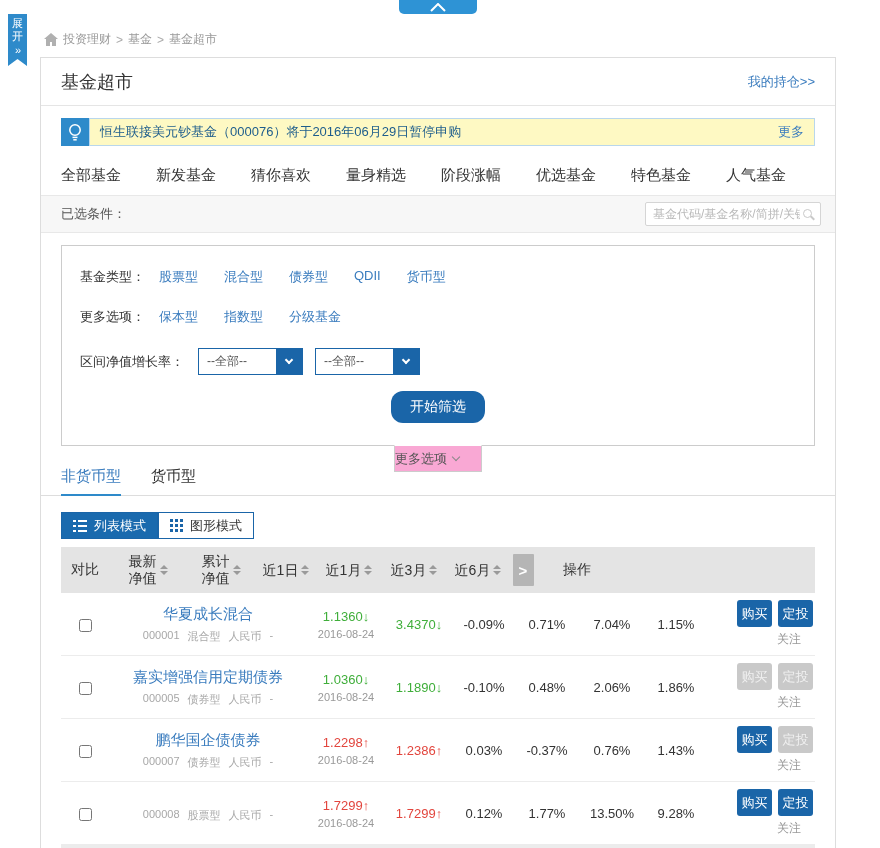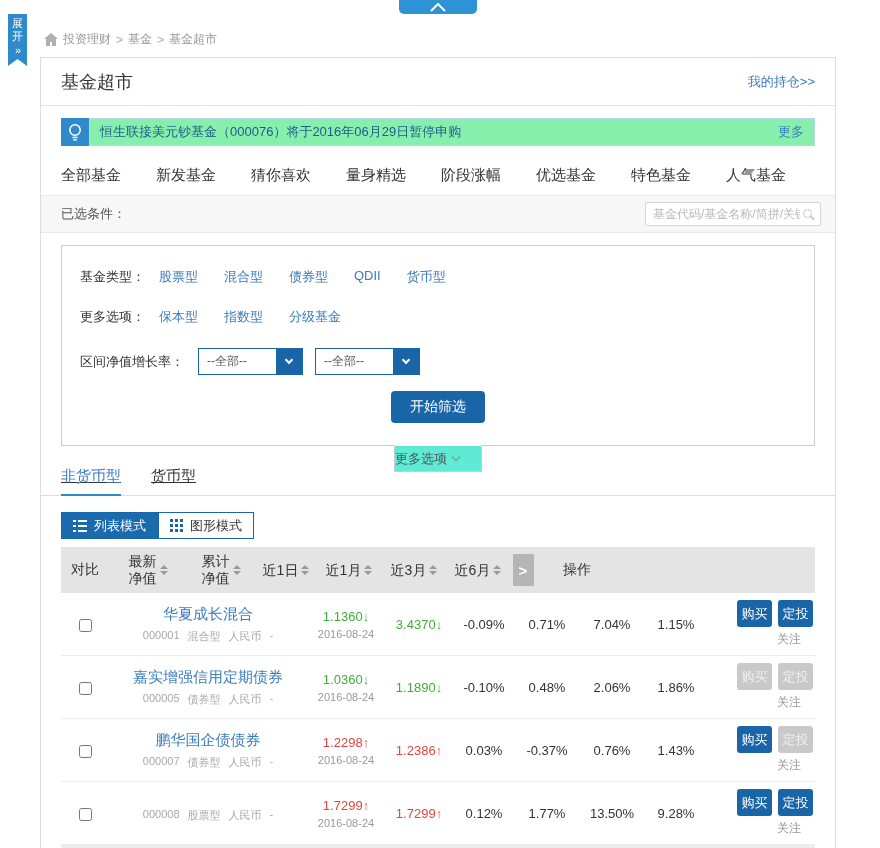--- a/index.html
+++ b/index.html
@@ -25,21 +25,21 @@
 
   
   .panel{position:absolute;left:40px;top:57px;width:796px;height:791px;border:1px solid #ddd;border-bottom:none;background:#fff;}
 
   .title-row{display:flex;justify-content:space-between;align-items:center;height:48px;padding:0 20px;border-bottom:1px solid #e5e5e5;}
   .page-title{font-size:18px;color:#333;}
   .holdings-link{font-size:13px;color:var(--link-blue);cursor:pointer;text-decoration:none;}
 
   .notice-wrap{display:flex;align-items:stretch;margin:12px 20px 10px;height:28px;}
   .notice-icon{width:28px;height:28px;background:var(--accent-blue);display:flex;align-items:center;justify-content:center;flex:none;}
-  .notice-bar{flex:1;border:1px solid #b9d7ec;background:#86efac;display:flex;align-items:center;justify-content:space-between;padding:0 10px;}
+  .notice-bar{flex:1;border:1px solid #b9d7ec;background:#fef9c3;display:flex;align-items:center;justify-content:space-between;padding:0 10px;}
   .notice-text{font-size:13px;color:#1e5d8c;}
   .notice-more{font-size:13px;color:var(--link-blue);cursor:pointer;}
 
   .nav-tabs{display:flex;gap:35px;padding:0 20px;height:40px;align-items:center;border-bottom:1px solid #e8e8e8;}
   .nav-tab{font-size:15px;color:#333;cursor:pointer;}
 
   .cond-bar{display:flex;justify-content:space-between;align-items:center;background:#f7f7f7;height:37px;padding:0 14px 0 20px;border-bottom:1px solid #e8e8e8;}
   .cond-label{font-size:13px;color:#555;}
   .search-box{position:relative;width:176px;height:24px;background:#fff;border:1px solid #d5d5d5;border-radius:2px;}
   .search-box input{width:100%;height:100%;border:none;outline:none;background:transparent;font-size:12px;color:#333;padding:0 20px 0 7px;}
@@ -51,26 +51,26 @@
   .filter-row{display:flex;align-items:center;margin-bottom:22px;}
   .filter-label{font-size:13px;color:#333;margin-right:14px;}
   .filter-opts{display:flex;gap:26px;}
   .filter-opt{font-size:13px;color:var(--link-blue);cursor:pointer;}
   .select{display:flex;width:105px;height:27px;border:1px solid var(--dark-blue);background:#fff;cursor:pointer;}
   .select + .select{margin-left:12px;}
   .select .val{flex:1;font-size:12px;color:#555;display:flex;align-items:center;padding-left:8px;}
   .select .btn{width:26px;background:var(--dark-blue);display:flex;align-items:center;justify-content:center;}
   .select .btn i{width:6px;height:6px;border-right:2px solid #fff;border-bottom:2px solid #fff;transform:rotate(45deg);margin-top:-3px;}
   .submit-row{display:flex;justify-content:center;margin:4px 0 8px;}
-  .submit-btn{background:var(--dark-blue);color:#fff;font-size:14px;border:none;border-radius:4px;padding:7px 19px;cursor:pointer;}
-  .more-options{position:absolute;left:50%;bottom:-27px;transform:translateX(-50%);width:88px;height:27px;background:#5eead4;
+  .submit-btn{background:var(--dark-blue);color:#fff;font-size:14px;border:none;border-radius:12px;padding:7px 19px;cursor:pointer;}
+  .more-options{position:absolute;left:50%;bottom:-27px;transform:translateX(-50%);width:88px;height:27px;background:#f9a8d4;
     border:1px solid #ccc;border-top:1px solid #fff;display:flex;align-items:center;justify-content:flex-start;gap:6px;font-size:13px;color:#555;cursor:pointer;}
   .more-options i{width:6px;height:6px;border-right:1px solid #888;border-bottom:1px solid #888;transform:rotate(45deg);margin-top:-3px;}
 
-  .cat-tabs{display:flex;gap:30px;padding:0 20px;margin-top:14px;height:36px;align-items:center;border-bottom:1px solid #ddd;text-decoration:underline;}
+  .cat-tabs{display:flex;gap:30px;padding:0 20px;margin-top:14px;height:36px;align-items:center;border-bottom:1px solid #ddd;}
   .cat-tab{font-size:15px;color:#333;cursor:pointer;height:36px;display:flex;align-items:center;border-bottom:2px solid transparent;}
   .cat-tab.active{color:var(--link-blue);border-bottom-color:var(--accent-blue);}
 
   .mode-row{display:flex;margin:16px 20px 8px;}
   .mode-btn{display:flex;align-items:center;gap:7px;height:27px;padding:0 11px;font-size:13px;cursor:pointer;border:1px solid var(--dark-blue);}
   .mode-btn.active{background:#1a6aae;color:#fff;}
   .mode-btn.inactive{background:#fff;color:#333;}
 
   
   .ftable{margin:0 20px;}

